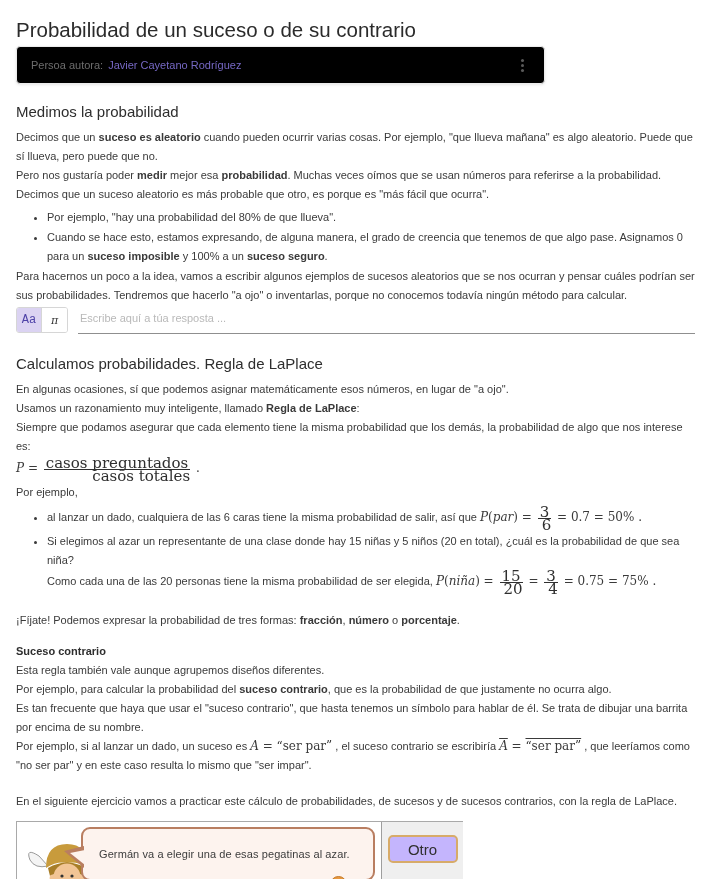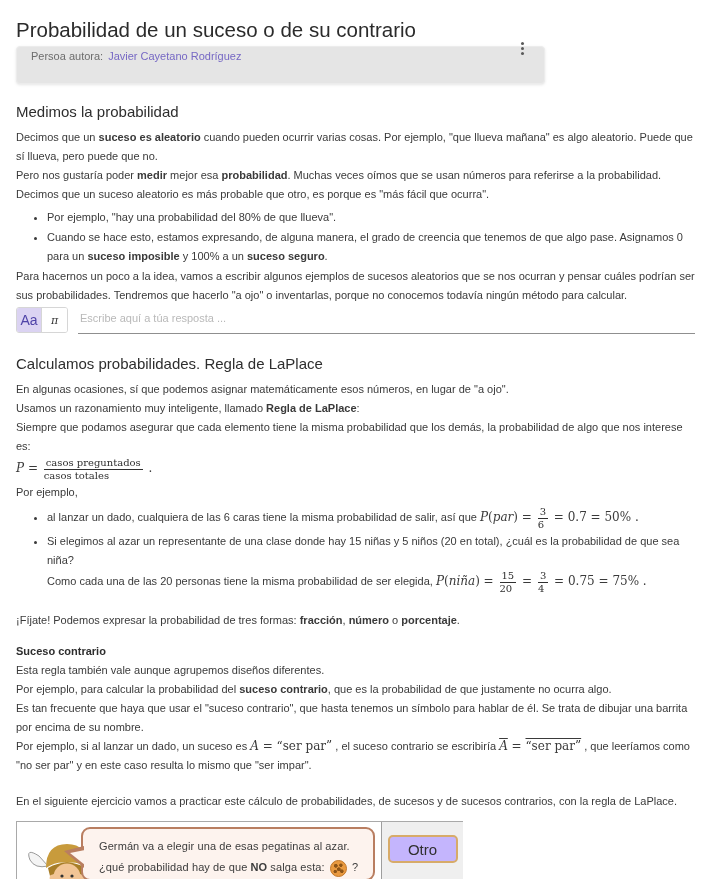--- a/index.html
+++ b/index.html
@@ -6,62 +6,62 @@
   html, body { background: #fff; }
   .page {
     width: 711px; height: 879px; overflow: hidden; background: #fff;
     font-family: "Liberation Sans", "DejaVu Sans", sans-serif;
     font-size: 11px; line-height: 19px; color: #3a3a3a;
     padding: 16px; position: relative;
   }
   .page-title { font-size: 20.5px; line-height: 24px; font-weight: 400; color: #2b2b2b; margin: 2px 0 4px; }
   .author-card {
     width: 529px; height: 38px; border: 1px solid #ececec; border-radius: 4px;
-    box-shadow: 0 1px 3px rgba(0,0,0,.10); display: flex; align-items: flex-start;
-    padding: 0 14px; background: #e5e5e5;
+    box-shadow: 0 1px 3px rgba(0,0,0,.10); display: flex; align-items: center;
+    padding: 0 14px; background: #000000;
   }
   .author-label { color: #6d6d6d; }
   .author-link { color: #7668c4; text-decoration: none; margin-left: 5px; }
   .card-spacer { flex: 1; }
   .kebab { width: 3px; height: 3px; border-radius: 50%; background: #5a5a5a;
     box-shadow: 0 -5px 0 #5a5a5a, 0 5px 0 #5a5a5a; display: inline-block; margin-right: 6px; cursor: pointer; }
   .sec-heading { font-size: 15px; line-height: 20px; font-weight: 400; color: #2e2e2e; margin: 18px 0 6px; }
   .sec-heading.second { margin-top: 20px; }
   p { margin: 0; }
   .seg-b { font-weight: bold; }
   .seg-m  { font-family: "DejaVu Serif", serif; font-size: 12px; }
   .seg-mi { font-family: "DejaVu Serif", serif; font-size: 12px; font-style: italic; }
   .seg-o  { text-decoration: overline; }
-  .frac { display: inline-flex; flex-direction: column; align-items: flex-start; vertical-align: middle;
-    font-family: "DejaVu Serif", serif; font-size: 10px; line-height: 12px; padding: 0 2px; color: #2f2f2f; }
+  .frac { display: inline-flex; flex-direction: column; align-items: flex-end; vertical-align: middle;
+    font-family: "DejaVu Serif", serif; font-size: 15px; line-height: 12px; padding: 0 2px; color: #2f2f2f; }
   .frac .num { border-bottom: 1px solid #2f2f2f; padding: 0 2px; }
   ul { margin: 4px 0 0; padding-left: 31px; }
   li { margin: 0 0 1px; }
   .answer-row { display: flex; align-items: stretch; height: 27px; margin-top: 2px; }
   .fmt-group { display: flex; border: 1px solid #d6d6d6; border-radius: 3px; overflow: hidden; height: 26px; background: #fff; }
-  .fmt-btn { width: 25px; border: none; font-family: Liberation Sans, sans-serif; font-size: 14px; cursor: pointer; }
+  .fmt-btn { width: 25px; border: none; font-family: Liberation Mono, monospace; font-size: 12px; cursor: pointer; }
   .fmt-aa { background: #dbd3f2; color: #4f43a8; border-right: 1px solid #d6d6d6; }
   .fmt-pi { background: #fff; color: #333; font-family: "DejaVu Serif", serif; font-style: italic; font-size: 11px; }
   .answer-input { flex: 1; margin-left: 10px; border: none; border-bottom: 1px solid #8f8f8f;
     font-family: inherit; font-size: 11px; color: #333; background: transparent; outline: none; padding: 0 0 4px 2px; }
   .answer-input::placeholder { color: #b9b9b9; }
   .display-math { margin: 1px 0 1px 0; font-size: 11px; }
   .fijate { margin-top: 16px; }
   .sub-heading { font-size: 11px; font-weight: bold; color: #2e2e2e; margin-top: 12px; }
   .next-note { margin-top: 17px; }
   
   .applet { margin-top: 10px; width: 447px; height: 140px; border: 1px solid #a9a9a9; position: relative; background: #fff; }
   .mascot { position: absolute; left: 6px; top: 10px; width: 96px; height: 128px; }
   .bubble { position: absolute; left: 64px; top: 5px; width: 294px; height: 54px;
     background: #fdf3ee; border: 2px solid #b97e61; border-radius: 9px; padding: 7px 8px 4px 16px; color: #3c3c3c; }
   .bubble::before { content: ""; position: absolute; left: -19px; top: 17px;
     border-top: 5px solid transparent; border-bottom: 17px solid transparent; border-right: 20px solid #b97e61; }
   .bubble::after { content: ""; position: absolute; left: -13px; top: 21px;
     border-top: 3px solid transparent; border-bottom: 12px solid transparent; border-right: 15px solid #fdf3ee; }
-  .bubble-line { display: block; line-height: 21px; white-space: nowrap; letter-spacing: .1px; }
+  .bubble-line { display: block; line-height: 21px; white-space: nowrap; letter-spacing: .1px; margin-top: 8px; }
   .cookie { display: inline-block; width: 17px; height: 17px; border-radius: 50%; vertical-align: middle; margin: 0 2px;
     border: 1px solid #c2782a;
     background:
       radial-gradient(circle at 32% 32%, #8d5417 0 1.6px, transparent 2.2px),
       radial-gradient(circle at 66% 28%, #8d5417 0 1.4px, transparent 2px),
       radial-gradient(circle at 52% 55%, #8d5417 0 1.6px, transparent 2.2px),
       radial-gradient(circle at 28% 70%, #8d5417 0 1.4px, transparent 2px),
       radial-gradient(circle at 72% 68%, #8d5417 0 1.5px, transparent 2.1px),
       #e9993f; }
   .practicamos { position: absolute; left: 78px; top: 86px; width: 224px; height: 54px;

